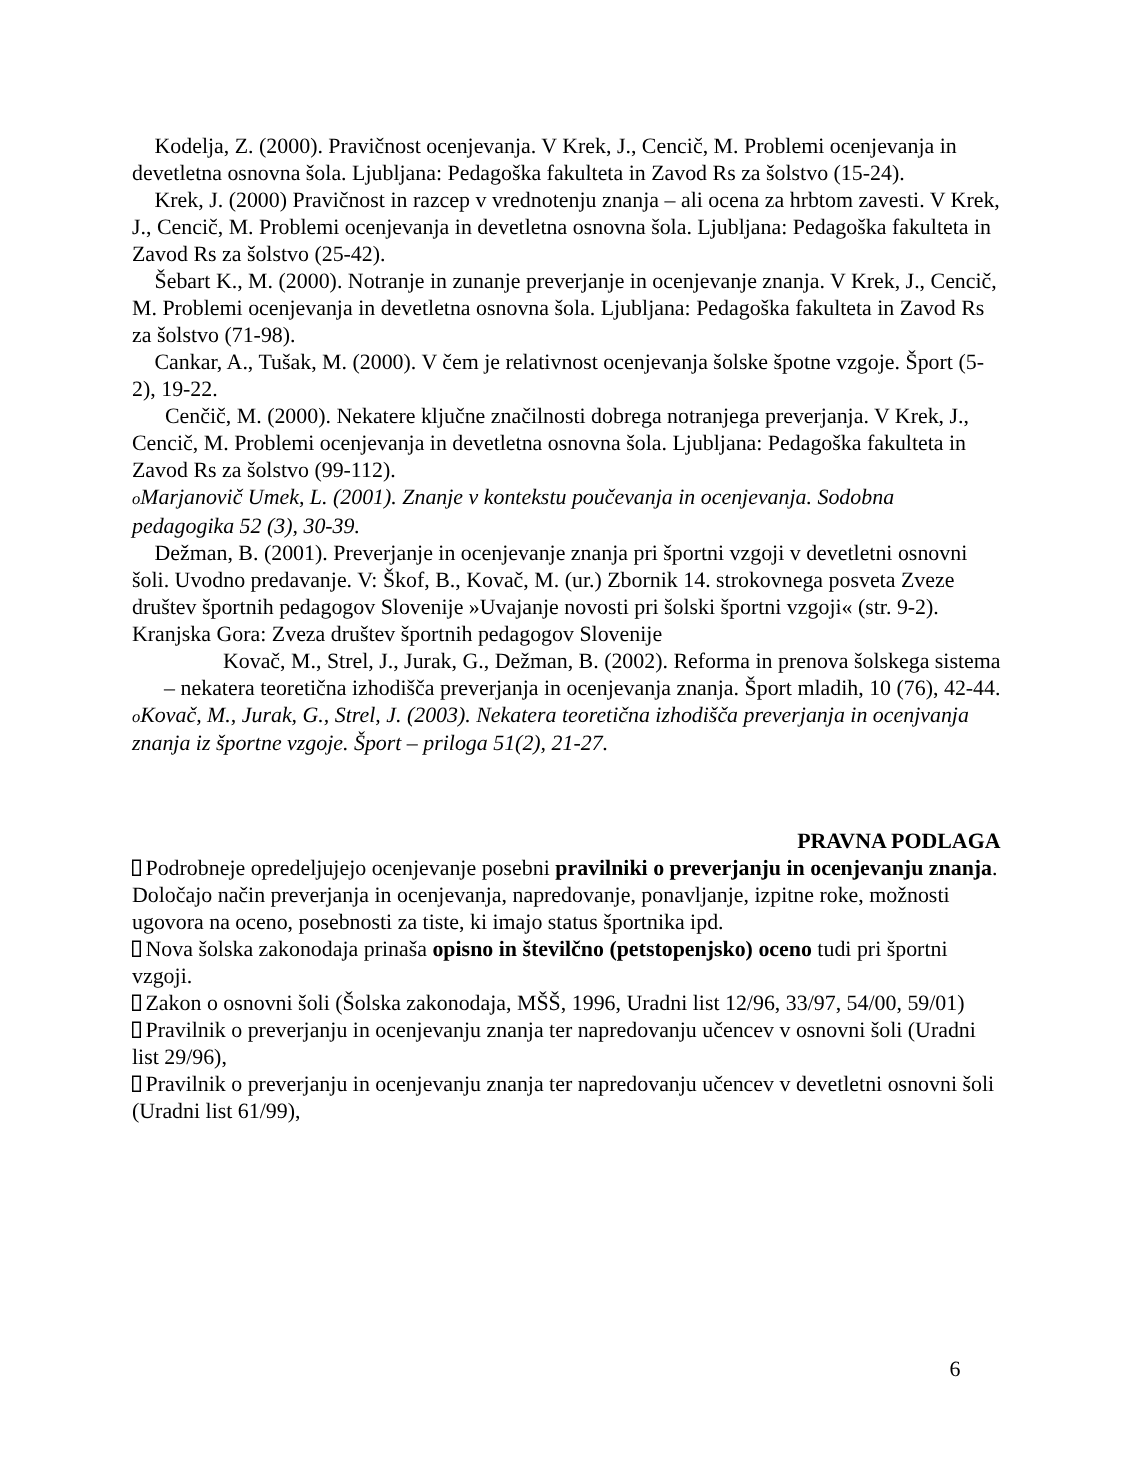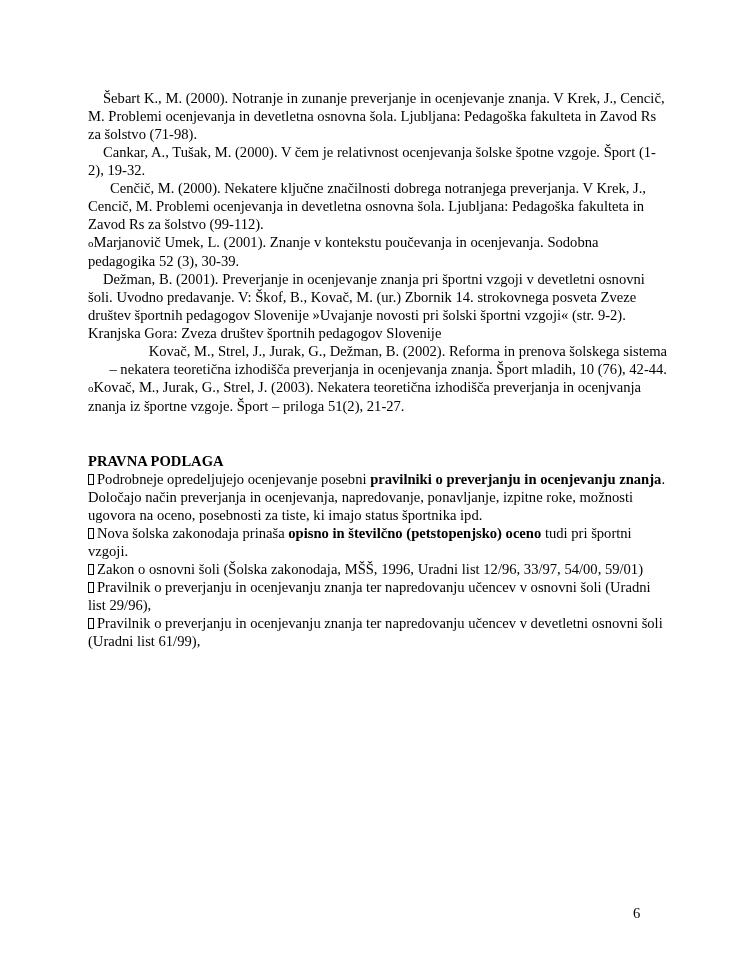--- a/index.html
+++ b/index.html
@@ -24,28 +24,29 @@
     top: 89px;
     width: 579px;
     text-align: left;
   }
   p.ref {
     margin: 0;
   }
   .ref.indent       { text-indent: 15px; }
   .ref.indent-mid   { text-indent: 22px; font-family: Liberation Serif, serif; }
   .ref.indent-large { text-indent: 54px; text-align: right; }
-  .ref.bullet-o     { text-indent: 0; }
+  .ref.bullet-o     { text-indent: 0; font-style: italic; }
   .o-bullet {
     font-size: 11px;
     line-height: 18px;
   }
   .legal-heading {
     font-weight: bold;
-    margin: 37px 0 0 0;
+    margin: 47px 0 0 0;
+    text-align: right;
   }
   p.legal-item {
     margin: 0;
   }
   .box-bullet {
     display: inline-block;
     width: 6px;
     height: 11px;
     border: 1px solid #000000;
     box-sizing: border-box;
@@ -58,22 +59,24 @@
     left: 633px;
     top: 904px;
   }
 </style>
 </head>
 <body>
 
 <div class="page">
   <div class="content">
     <div>
+        <p class="ref indent">Kodelja, Z. (2000). Pravičnost ocenjevanja. V Krek, J., Cencič, M. Problemi ocenjevanja in devetletna osnovna šola. Ljubljana: Pedagoška fakulteta in Zavod Rs za šolstvo (15-24).</p>
+        <p class="ref indent">Krek, J. (2000) Pravičnost in razcep v vrednotenju znanja – ali ocena za hrbtom zavesti. V Krek, J., Cencič, M. Problemi ocenjevanja in devetletna osnovna šola. Ljubljana: Pedagoška fakulteta in Zavod Rs za šolstvo (25-42).</p>
         <p class="ref indent">Šebart K., M. (2000). Notranje in zunanje preverjanje in ocenjevanje znanja. V Krek, J., Cencič, M. Problemi ocenjevanja in devetletna osnovna šola. Ljubljana: Pedagoška fakulteta in Zavod Rs za šolstvo (71-98).</p>
-        <p class="ref indent">Cankar, A., Tušak, M. (2000). V čem je relativnost ocenjevanja šolske špotne vzgoje. Šport (1-2), 19-32.</p>
+        <p class="ref indent">Cankar, A., Tušak, M. (2000). V čem je relativnost ocenjevanja šolske špotne vzgoje. Šport (5-2), 19-22.</p>
         <p class="ref indent-mid">Cenčič, M. (2000). Nekatere ključne značilnosti dobrega notranjega preverjanja. V Krek, J., Cencič, M. Problemi ocenjevanja in devetletna osnovna šola. Ljubljana: Pedagoška fakulteta in Zavod Rs za šolstvo (99-112).</p>
         <p class="ref bullet-o"><span class="o-bullet">o</span>Marjanovič Umek, L. (2001). Znanje v kontekstu poučevanja in ocenjevanja. Sodobna pedagogika 52 (3), 30-39.</p>
         <p class="ref indent">Dežman, B. (2001). Preverjanje in ocenjevanje znanja pri športni vzgoji v devetletni osnovni šoli. Uvodno predavanje. V: Škof, B., Kovač, M. (ur.) Zbornik 14. strokovnega posveta Zveze društev športnih pedagogov Slovenije »Uvajanje novosti pri šolski športni vzgoji« (str. 9-2). Kranjska Gora: Zveza društev športnih pedagogov Slovenije</p>
         <p class="ref indent-large">Kovač, M., Strel, J., Jurak, G., Dežman, B. (2002). Reforma in prenova šolskega sistema – nekatera teoretična izhodišča preverjanja in ocenjevanja znanja. Šport mladih, 10 (76), 42-44.</p>
         <p class="ref bullet-o"><span class="o-bullet">o</span>Kovač, M., Jurak, G., Strel, J. (2003). Nekatera teoretična izhodišča preverjanja in ocenjvanja znanja iz športne vzgoje. Šport – priloga 51(2), 21-27.</p>
       </div>
     <p class="legal-heading">PRAVNA PODLAGA</p>
     <div>
         <p class="legal-item"><span class="box-bullet"></span><span>Podrobneje opredeljujejo ocenjevanje posebni </span><span class="b">pravilniki o preverjanju in ocenjevanju znanja</span><span>. Določajo način preverjanja in ocenjevanja, napredovanje, ponavljanje, izpitne roke, možnosti ugovora na oceno, posebnosti za tiste, ki imajo status športnika ipd.</span></p>
         <p class="legal-item"><span class="box-bullet"></span><span>Nova šolska zakonodaja prinaša </span><span class="b">opisno in številčno (petstopenjsko) oceno</span><span> tudi pri športni vzgoji.</span></p>

